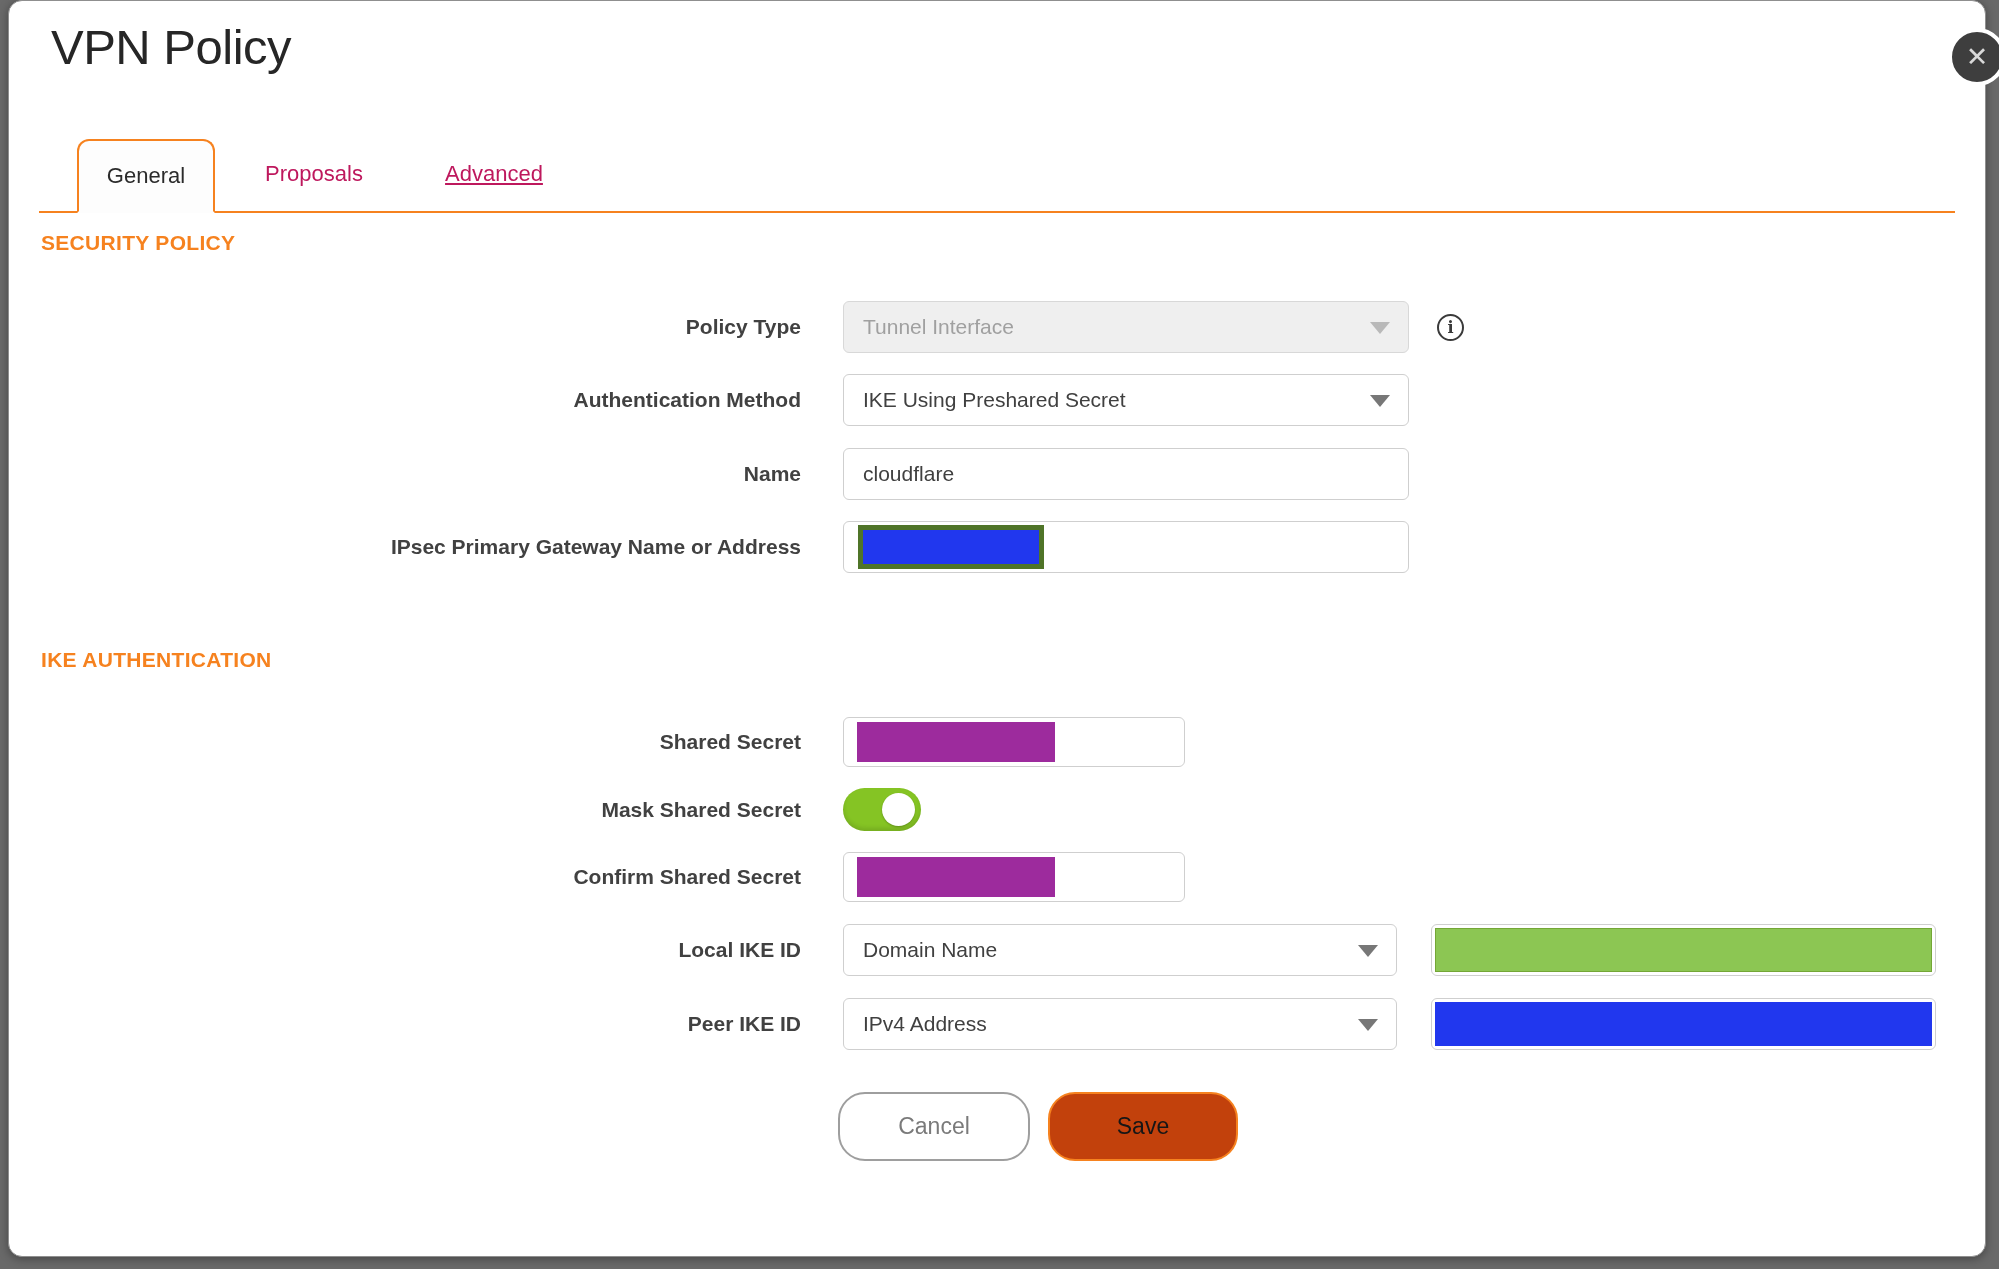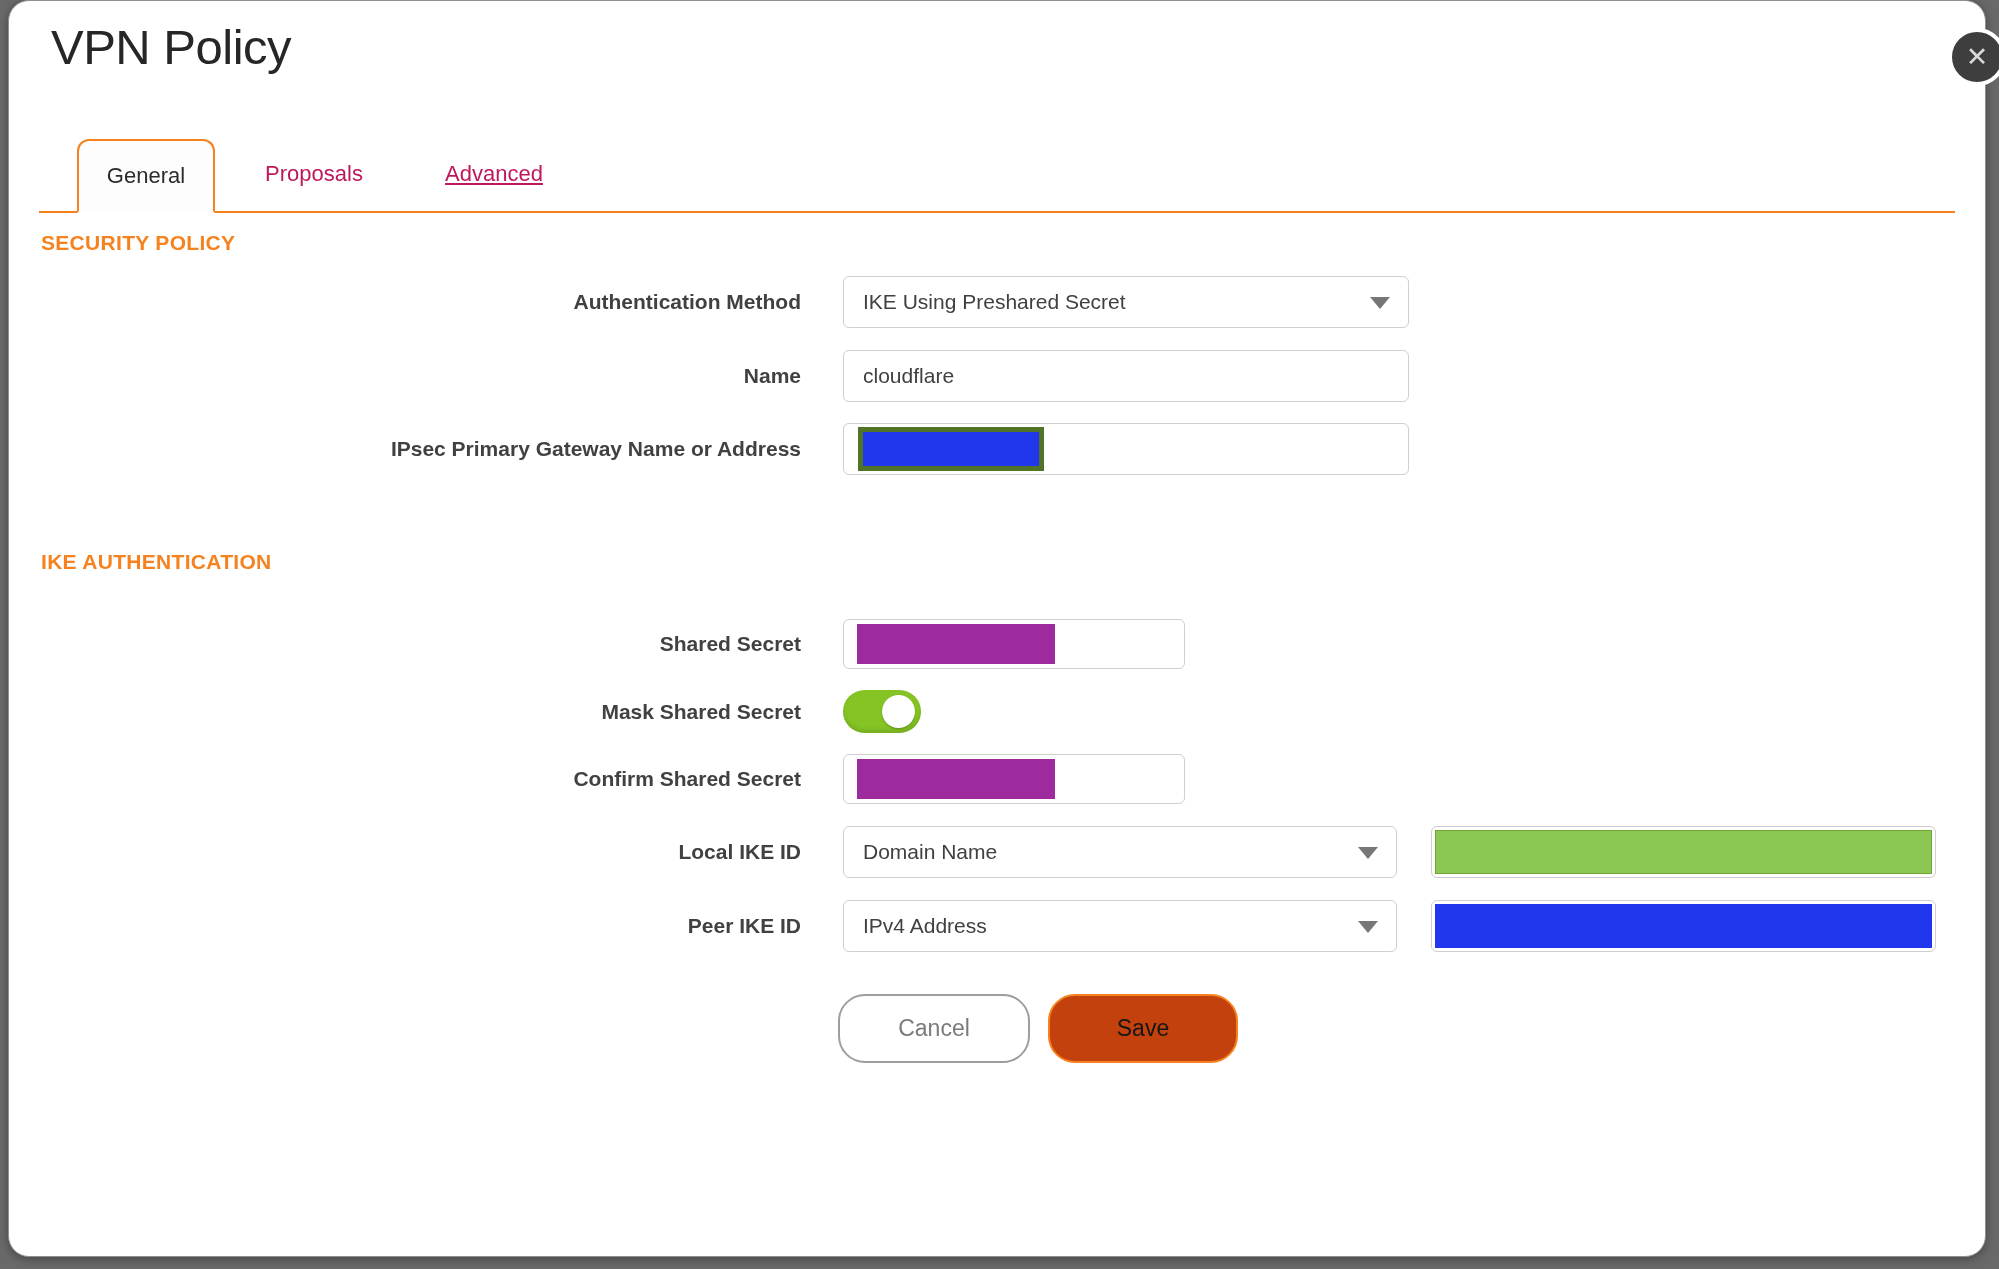--- a/index.html
+++ b/index.html
@@ -8,21 +8,21 @@
     font-family: "Liberation Sans", sans-serif;
     background: #696969;
     position: relative;
   }
   .dialog {
     position: absolute;
     left: 8px; top: 0;
     width: 1978px; height: 1257px;
     background: #ffffff;
     border: 1px solid #8f8f8f;
-    border-radius: 21px;
+    border-radius: 14px;
     box-shadow: 0 2px 10px rgba(0,0,0,.35);
   }
   .page-title {
     position: absolute;
     left: 42px; top: 18px;
     font-size: 49px;
     font-weight: 400;
     letter-spacing: -0.5px;
     color: #262626;
   }
@@ -215,20 +215,30 @@
     </div>
     <div class="tab plain t3">
       <span>Advanced</span>
     </div>
   </div>
 
   <div class="content">
 
     <div class="section-heading h-security">SECURITY POLICY</div>
 
+    <div class="row mt-first">
+      <div class="lbl">Policy Type</div>
+      <div class="field select w-std disabled-field">
+        <span class="val">Tunnel Interface</span>
+        <span class="arrow"></span>
+      </div>
+      <div class="info-icon">
+        <span>i</span>
+      </div>
+    </div>
 
     <div class="row mt-row">
       <div class="lbl">Authentication Method</div>
       <div class="field select w-std">
         <span class="val">IKE Using Preshared Secret</span>
         <span class="arrow"></span>
       </div>
     </div>
 
     <div class="row mt-row2">

